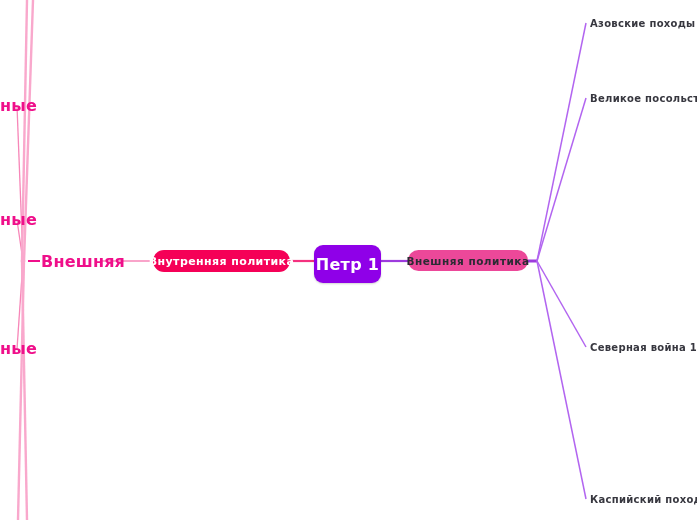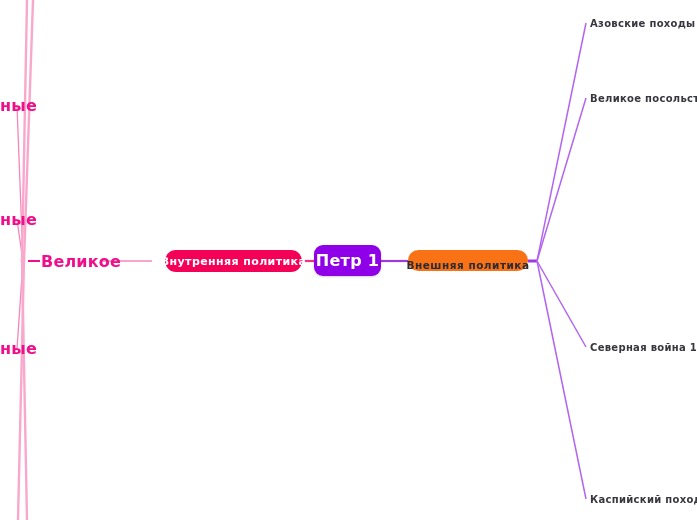--- a/index.html
+++ b/index.html
@@ -50,29 +50,28 @@
     color: #ffffff;
     border-radius: 14px;
     font-size: 11px;
     font-weight: bold;
     letter-spacing: 0.4px;
     padding: 0 14px;
     height: 22px;
   }
   
   .node-pill-blue {
-    background: #f97316;
+    background: #ec4899;
     color: #2b2b33;
     border-radius: 13px;
     font-size: 10.5px;
     font-weight: bold;
     letter-spacing: 0.5px;
     padding: 0 14px;
     height: 21px;
-    align-items: flex-end;
   }
   
   .leaf-pink {
     color: #ef0f8a;
     font-size: 16px;
     font-weight: bold;
     letter-spacing: 0.2px;
     background: transparent;
     justify-content: flex-start;
   }
@@ -111,30 +110,30 @@
     <line x1="22" y1="260" x2="27" y2="520" stroke="#f9a8cc" stroke-width="2.4"></line>
 
     <line x1="528" y1="261" x2="537" y2="261" stroke="#9d3bdd" stroke-width="3"></line>
 
     <line x1="537" y1="261" x2="586" y2="23" stroke="#b265f0" stroke-width="1.5"></line>
     <line x1="537" y1="261" x2="586" y2="98" stroke="#b265f0" stroke-width="1.5"></line>
     <line x1="537" y1="261" x2="586" y2="347" stroke="#b265f0" stroke-width="1.5"></line>
     <line x1="537" y1="261" x2="586" y2="499" stroke="#b265f0" stroke-width="1.5"></line>
   </svg>
 
-  <div class="node node-root" style="left:314px; top:245px; width:67px; height:31px;">
+  <div class="node node-root" style="left:314px; top:245px; width:67px; height:38px;">
     <span>Петр 1</span>
   </div>
 
-  <div class="node node-pill-pink" style="left:153px; top:250px; width:137px; height:22px;margin-left:12px;">
+  <div class="node node-pill-pink" style="left:153px; top:250px; width:137px; height:22px;">
     <span>Внутренняя политика</span>
   </div>
 
   <div class="node leaf-pink" style="left:41px; top:254px; width:60px; height:15px;">
-    <span>Великое</span>
+    <span>Внешняя</span>
   </div>
 
   <div class="node leaf-pink" style="left:0px; top:99px; width:18px; height:13px;">
     <span>ные</span>
   </div>
   <div class="node leaf-pink" style="left:0px; top:213px; width:18px; height:13px;">
     <span>ные</span>
   </div>
   <div class="node leaf-pink" style="left:0px; top:342px; width:18px; height:13px;">
     <span>ные</span>

